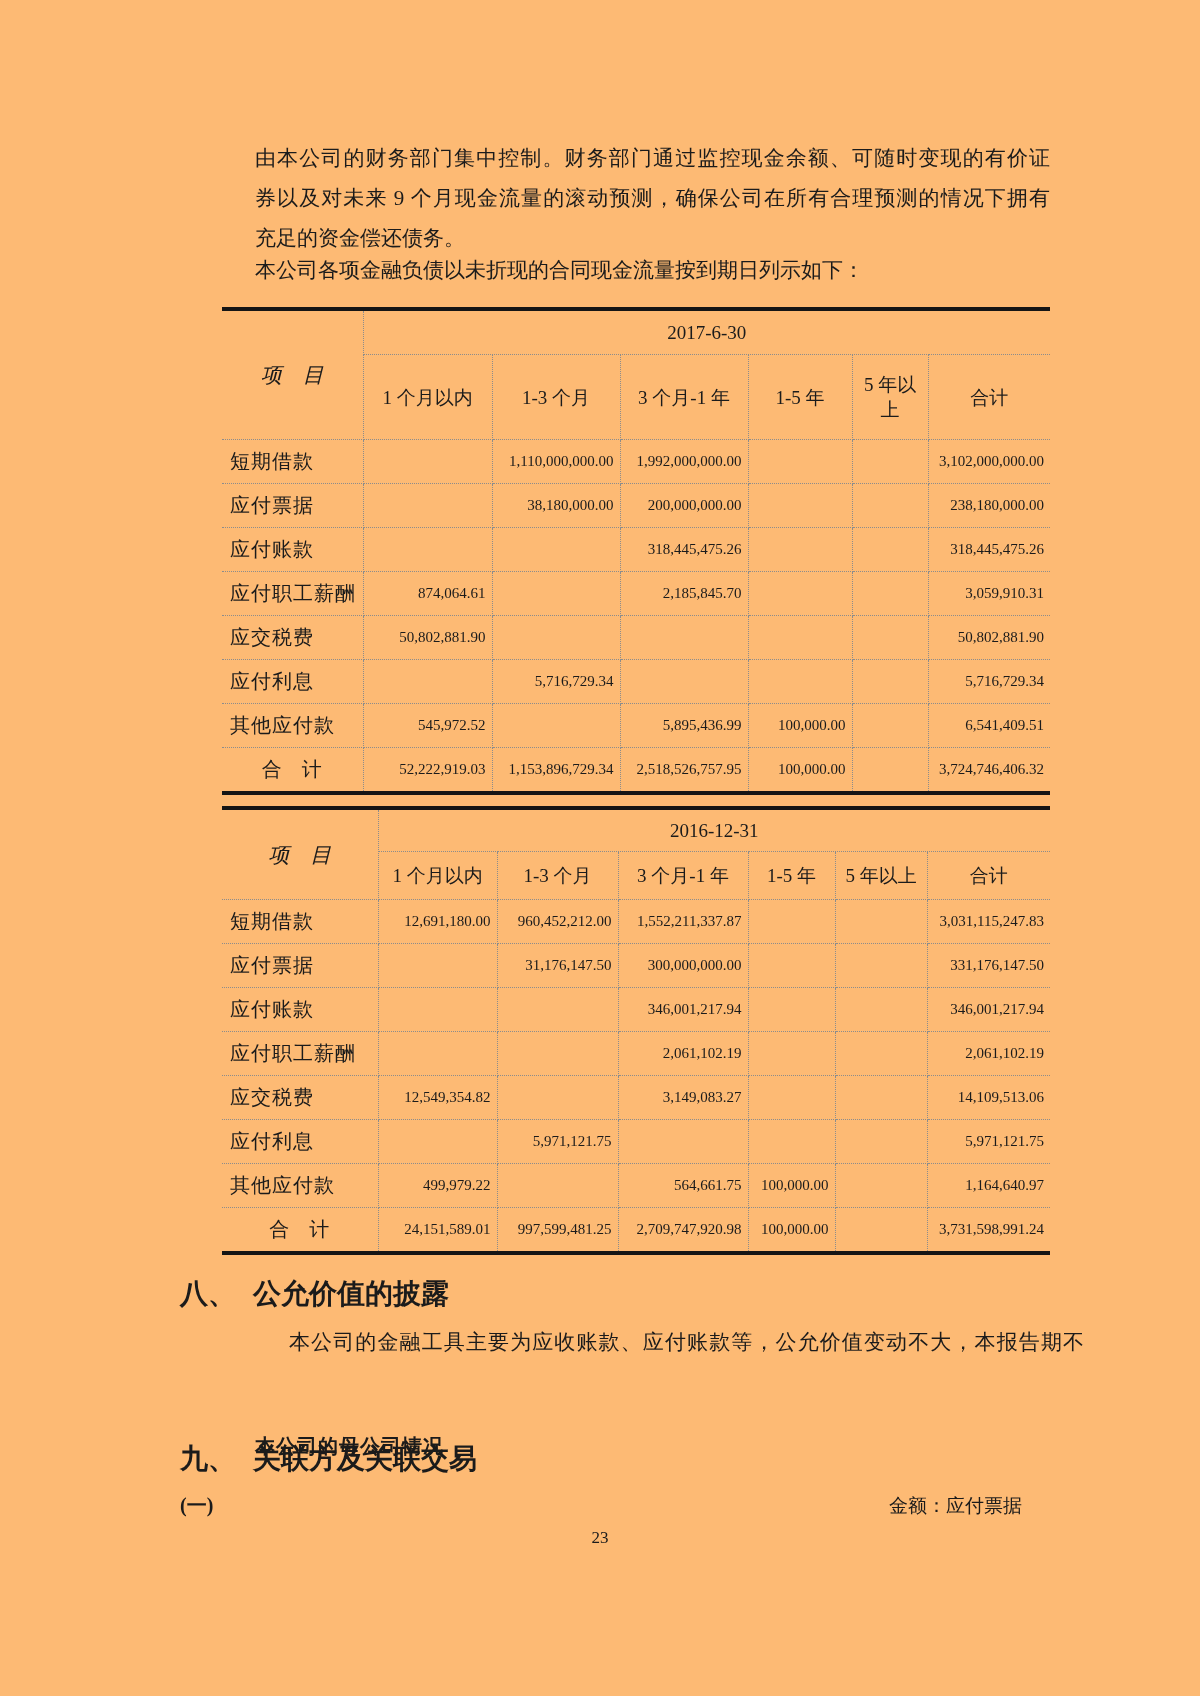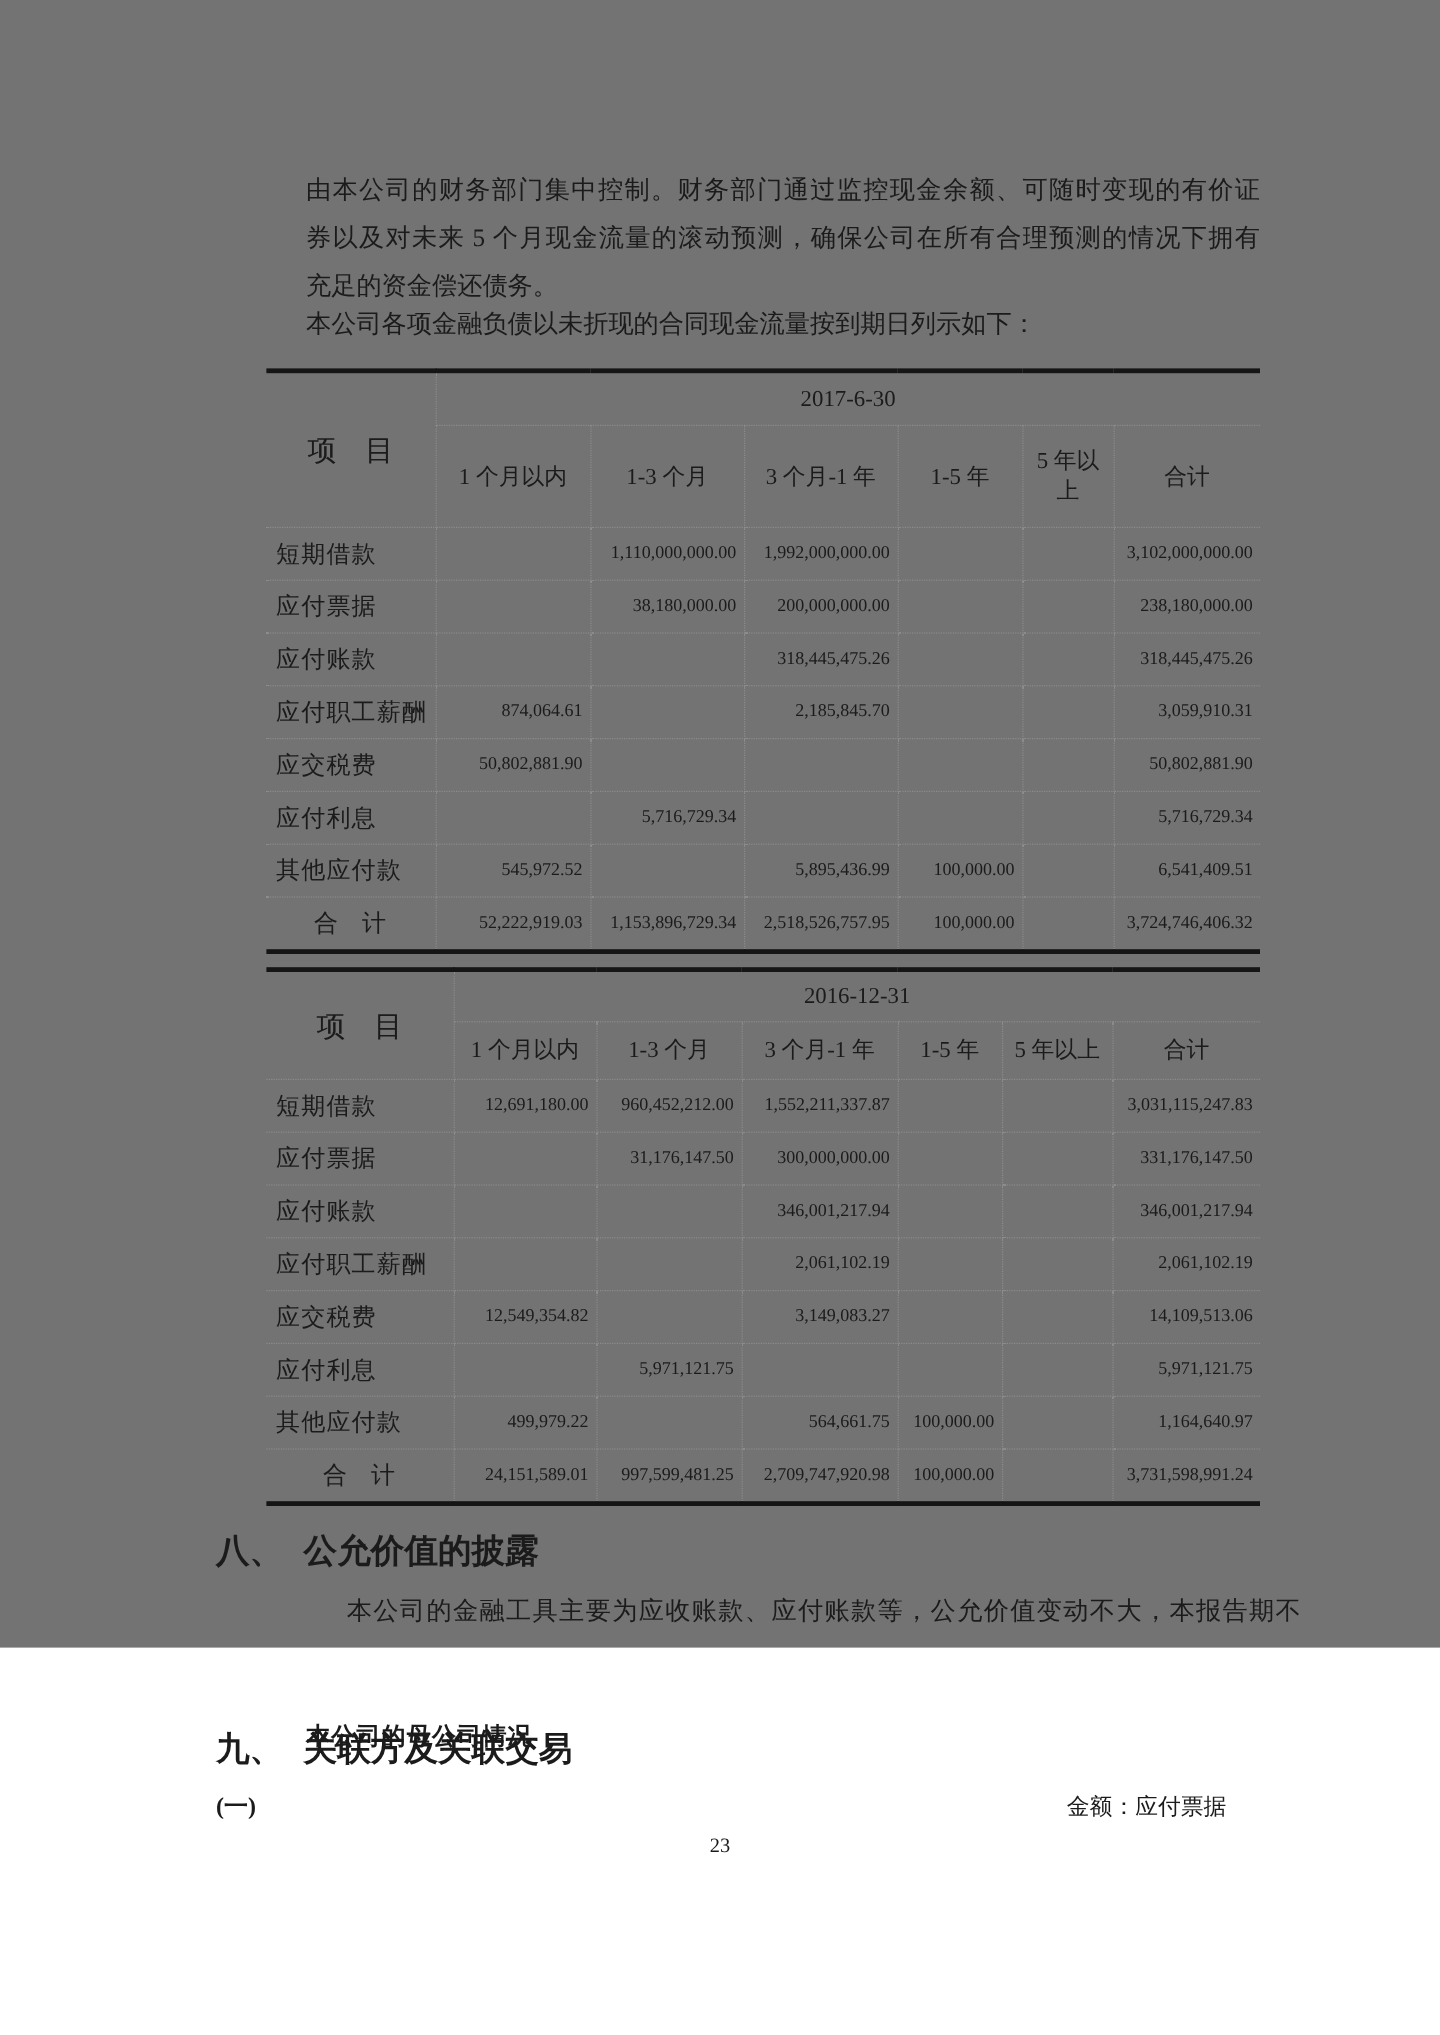--- a/index.html
+++ b/index.html
@@ -4,35 +4,35 @@
 <style>
   html,body{margin:0;padding:0;}
   body{
     width:1200px;height:1696px;
     background:#ffffff;
     font-family:"Liberation Serif","DejaVu Serif",serif;
     color:#1b1b1b;
     position:relative;
     overflow:hidden;
   }
-  .page{position:absolute;left:0;top:0;width:1200px;height:1373px;background:#737373;}
+  .page{position:absolute;left:0;top:0;width:1200px;height:1696px;background:#fdba74;}
 
   
   .para{position:absolute;left:255px;top:138px;width:795px;font-size:21px;line-height:40px;}
   .pline{white-space:nowrap;}
   .just{white-space:normal;text-align:justify;text-align-last:justify;}
   .intro-line{position:absolute;left:255px;top:250px;width:795px;font-size:21px;line-height:40px;}
 
   
   .tbl{position:absolute;border-collapse:collapse;table-layout:fixed;
        border-top:4px solid #151515;border-bottom:4px solid #151515;}
   .tbl td{border:1px dotted #8c8c8c;vertical-align:middle;overflow:hidden;}
   .tbl td:first-child{border-left:none;}
   .tbl td:last-child{border-right:none;}
-  .lblhead{text-align:center;font-size:24px;}
+  .lblhead{text-align:center;font-size:21px;font-style:italic;}
   .datehead{text-align:center;font-size:19px;}
   .t1 .hA .datehead{height:41px;}
   .t2 .hA .datehead{height:39px;}
   .t1 .hB td{height:80px;}
   .t2 .hB td{height:43px;}
   .colhead{text-align:center;font-size:19px;line-height:25px;padding:2px;}
   .drow td{height:41px;}
   .lbl{font-size:20px;padding-left:8px;letter-spacing:1px;}
   .num{font-size:15px;text-align:right;padding-right:6px;}
   .trow .lbl{text-align:center;padding-left:0;letter-spacing:0;}
@@ -46,21 +46,21 @@
   .unitnote{position:absolute;right:178px;font-size:19px;font-weight:normal;}
   .pageno{position:absolute;left:0;top:1528px;width:1200px;text-align:center;font-size:17px;}
 </style>
 </head>
 <body>
 
 <div class="page">
 
   <div class="para">
     <div class="pline just">由本公司的财务部门集中控制。财务部门通过监控现金余额、可随时变现的有价证</div>
-    <div class="pline just">券以及对未来 5 个月现金流量的滚动预测，确保公司在所有合理预测的情况下拥有</div>
+    <div class="pline just">券以及对未来 9 个月现金流量的滚动预测，确保公司在所有合理预测的情况下拥有</div>
     <div class="pline">充足的资金偿还债务。</div>
   </div>
 
   <div class="intro-line">本公司各项金融负债以未折现的合同现金流量按到期日列示如下：</div>
 
   <table class="tbl t1" style="left:222px;top:307px;">
     <colgroup>
       <col style="width:141px">
         <col style="width:129px">
         <col style="width:128px">

